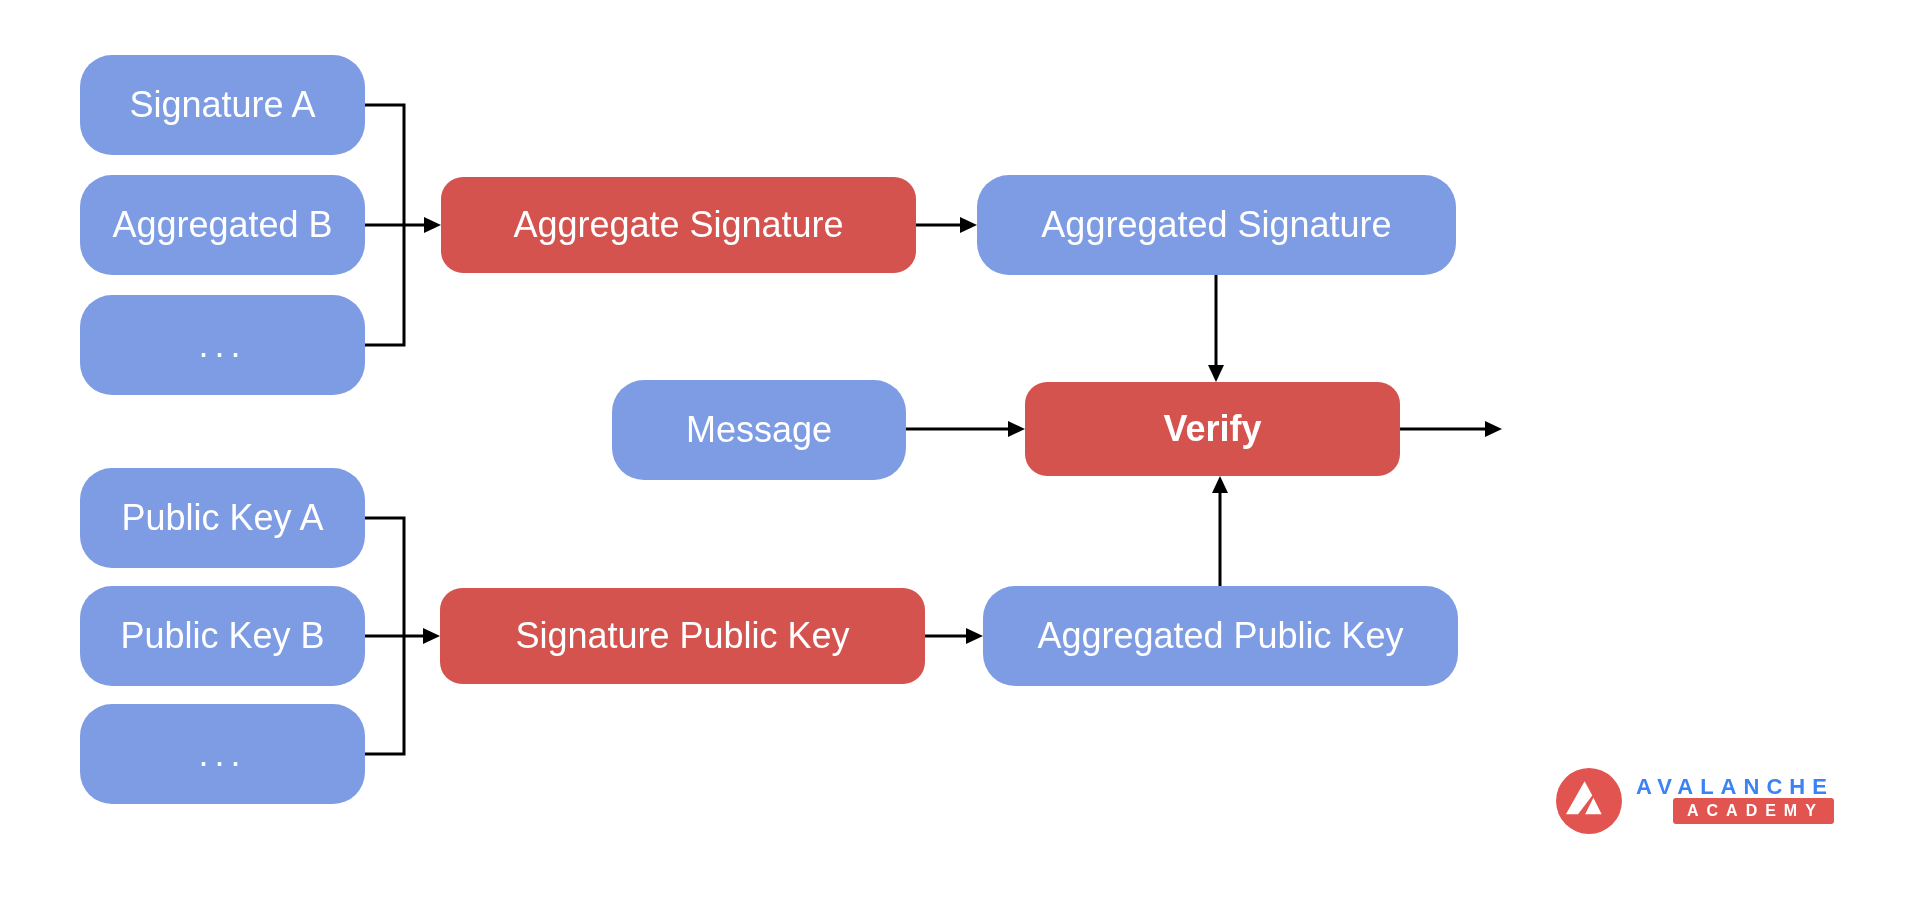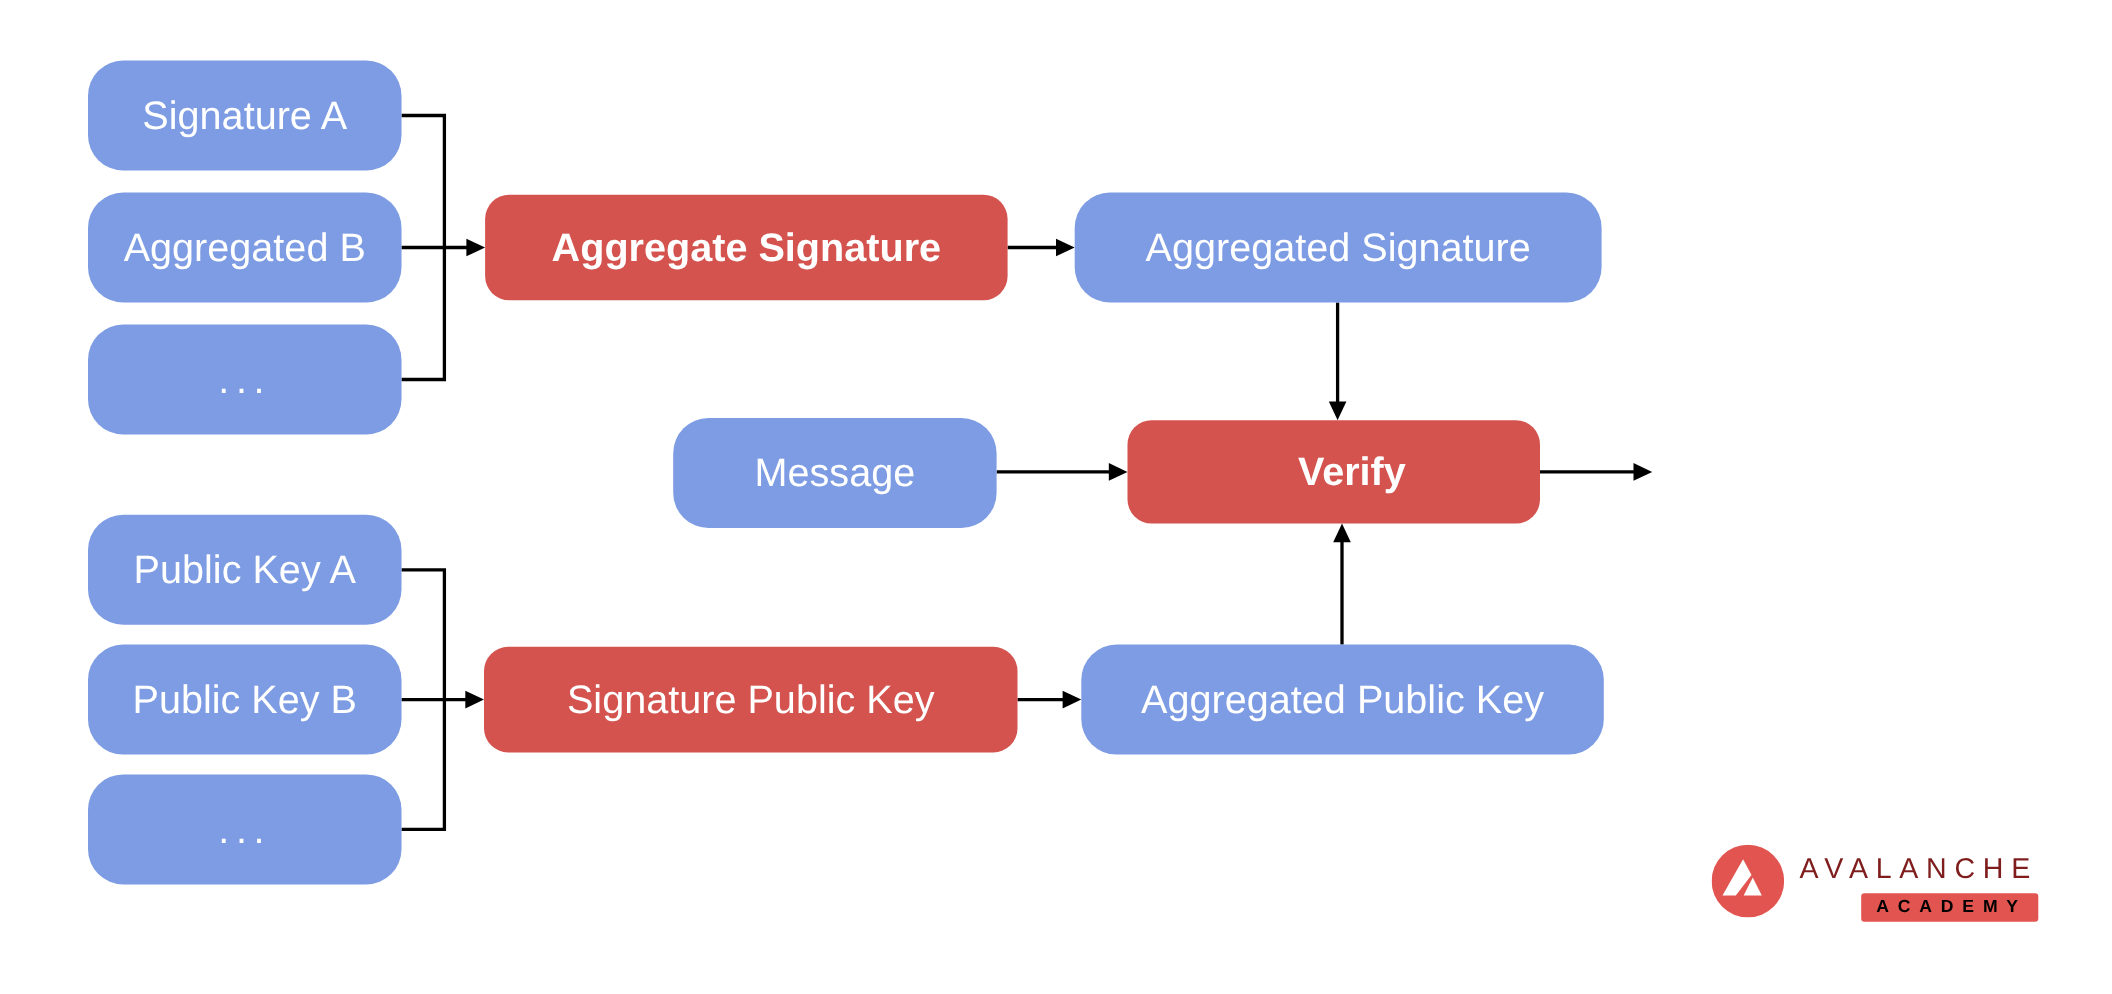--- a/index.html
+++ b/index.html
@@ -23,24 +23,24 @@
     white-space: nowrap;
   }
   .blue { background: #7D9CE3; border-radius: 32px; }
   .red  { background: #D4534E; }
   .bold { font-weight: bold; }
   .dots { letter-spacing: 6px; }
 
   .n-sig-a   { left: 80px;   top: 55px;  width: 285px; height: 100px; }
   .n-sig-b   { left: 80px;   top: 175px; width: 285px; height: 100px; }
   .n-sig-m   { left: 80px;   top: 295px; width: 285px; height: 100px; }
-  .n-aggsig  { left: 441px;  top: 177px; width: 475px; height: 96px; font-weight: bold;  }
+  .n-aggsig  { left: 441px;  top: 177px; width: 475px; height: 96px;  }
   .n-aggdsig { left: 977px;  top: 175px; width: 479px; height: 100px; }
   .n-msg     { left: 612px;  top: 380px; width: 294px; height: 100px; }
-  .n-verify  { left: 1025px; top: 382px; width: 342px; height: 94px; padding-left: 33px;  }
+  .n-verify  { left: 1025px; top: 382px; width: 375px; height: 94px;  }
   .n-tf      { left: 1502px; top: 380px; width: 287px; height: 100px; }
   .n-pk-a    { left: 80px;   top: 468px; width: 285px; height: 100px; }
   .n-pk-b    { left: 80px;   top: 586px; width: 285px; height: 100px; }
   .n-pk-m    { left: 80px;   top: 704px; width: 285px; height: 100px; }
   .n-aggpk   { left: 440px;  top: 588px; width: 485px; height: 96px;  }
   .n-aggdpk  { left: 983px;  top: 586px; width: 475px; height: 100px; }
 
   .logo {
     position: absolute;
     left: 1556px;
@@ -50,30 +50,29 @@
   }
   .logo-mark { width: 66px; height: 66px; display: block; }
   .logo-right {
     display: flex;
     flex-direction: column;
     align-items: flex-end;
     margin-left: 14px;
     padding-top: 8px;
   }
   .logo-brand {
-    color: #7f1d1d;
-    font-size: 26px;
-    font-weight: normal;
+    color: #3b82f6;
+    font-size: 22px;
+    font-weight: bold;
     letter-spacing: 7px;
     line-height: 1;
   }
   .logo-badge {
-    margin-top: 10px;
     background: #E2544F;
-    color: #000000;
+    color: #ffffff;
     font-size: 16px;
     font-weight: bold;
     letter-spacing: 8px;
     padding: 5px 10px 5px 14px;
     border-radius: 3px;
     line-height: 1;
   }
 </style>
 </head>
 <body>

